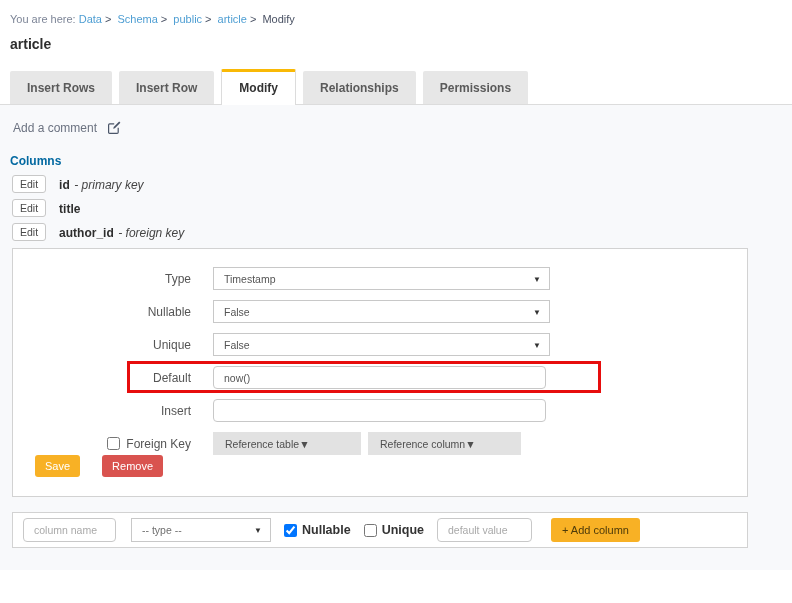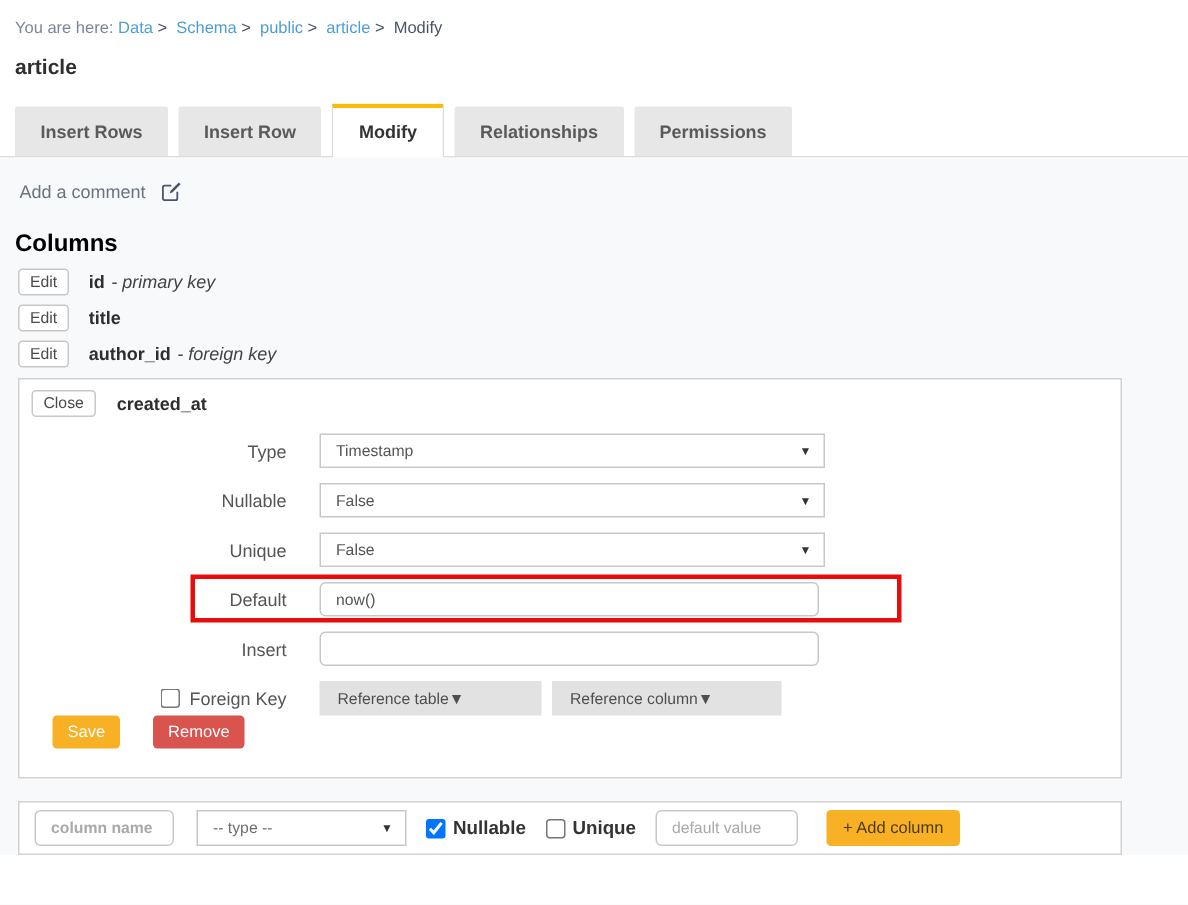--- a/index.html
+++ b/index.html
@@ -17,21 +17,21 @@
   
   .tabbar { display:flex; align-items:flex-end; padding-left:10px; margin-top:17px; border-bottom:1px solid #dcdcdc; background:#fff; }
   .tab { background:#e7e7e7; color:#5a5a5a; font-size:12px; font-weight:bold; padding:10px 17px 9px 17px; margin-right:7px; border-radius:2px 2px 0 0; cursor:pointer; }
   .tab.active { background:#fff; color:#333; border:1px solid #dcdcdc; border-top:3px solid #f9b906; border-bottom:none; margin-bottom:-1px; padding:9px 17px 10px 17px; }
 
   
   .content { background:#f8f9fb; height:465px; padding:16px 44px 0 12px; }
 
   .comment-row { display:flex; align-items:center; gap:10px; font-size:12px; color:#6b7280; padding-left:1px; }
   .edit-icon { display:inline-flex; cursor:pointer; }
-  .section-heading { font-size:16px; font-weight:bold; color:#000000; margin:19px 0 0 -2px; }
+  .section-heading { font-size:12px; font-weight:bold; color:#0369a1; margin:19px 0 0 -2px; }
 
   .col-row { display:flex; align-items:center; gap:13px; margin-top:7px; height:17px; }
   .col-row:first-of-type { margin-top:15px; }
   .mini-btn { font-size:10.5px; color:#4a4a4a; background:#fff; border:1px solid #c8c8c8; border-radius:3px; padding:2px 7px; cursor:pointer; font-family:"Liberation Sans",sans-serif; }
   .col-name { font-size:12px; font-weight:bold; color:#2e2e2e; }
   .col-note { font-size:12px; font-style:italic; color:#444; font-weight:normal; }
 
   
   .editor-box { background:#fff; border:1px solid #d2d2d2; margin-top:8px; width:736px; padding:7px 0 19px 8px; }
   .editor-head { display:flex; align-items:center; gap:14px; }
@@ -46,21 +46,21 @@
   .fk-label { width:170px; margin-right:22px; display:flex; align-items:flex-start; justify-content:flex-end; gap:6px; font-size:12px; color:#555; }
   .gsel { position:relative; height:23px; background:#e2e2e2; border:none; font-size:10.5px; color:#4f4f4f; display:flex; align-items:center; padding:0 22px 0 12px; cursor:pointer; }
   .gsel.t { width:148px; } .gsel.c { width:153px; margin-left:7px; }
   .btn-row { display:flex; gap:22px; padding-left:14px; }
   .btn { border:none; border-radius:3px; font-size:11px; padding:5px 10px; cursor:pointer; font-family:"Liberation Sans",sans-serif; }
   .btn.save { background:#f8b125; color:#fff; }
   .btn.remove { background:#d9534f; color:#fff; }
 
   
   .add-bar { background:#fff; border:1px solid #d2d2d2; margin-top:15px; width:736px; height:36px; display:flex; align-items:center; padding-left:10px; }
-  .add-bar .tin.small { width:93px; height:24px;font-weight:bold; }
+  .add-bar .tin.small { width:93px; height:24px; }
   .add-bar .sel.type { width:140px; height:24px; margin-left:15px; font-size:10.5px; color:#6f6f6f; }
   .chk-group { display:flex; align-items:center; gap:5px; margin-left:13px; font-size:12.5px; color:#333; font-weight:600; }
   .chk-group input { width:13px; height:13px; cursor:pointer; }
   .add-bar .tin.dflt { width:95px; height:24px; margin-left:13px; }
   .btn.add { background:#f8b125; color:#4c3a0a; margin-left:19px; padding:6px 11px; font-size:11px; }
 </style>
 </head>
 <body>
 
 <div class="topzone">
@@ -104,24 +104,20 @@
   <div class="col-row">
     <button class="mini-btn">Edit</button>
     <span><span class="col-name">title</span> <span class="col-note"></span></span>
   </div>
   <div class="col-row">
     <button class="mini-btn">Edit</button>
     <span><span class="col-name">author_id</span> <span class="col-note">- foreign key</span></span>
   </div>
 
   <div class="editor-box">
-    <div class="editor-head">
-      <button class="mini-btn">Close</button>
-      <span class="col-name">created_at</span>
-    </div>
 
     <div class="frow first">
       <label class="flabel">Type</label>
       <div class="sel">
         <span>Timestamp</span>
         <span class="arrow">▼</span>
       </div>
     </div>
 
     <div class="frow">

